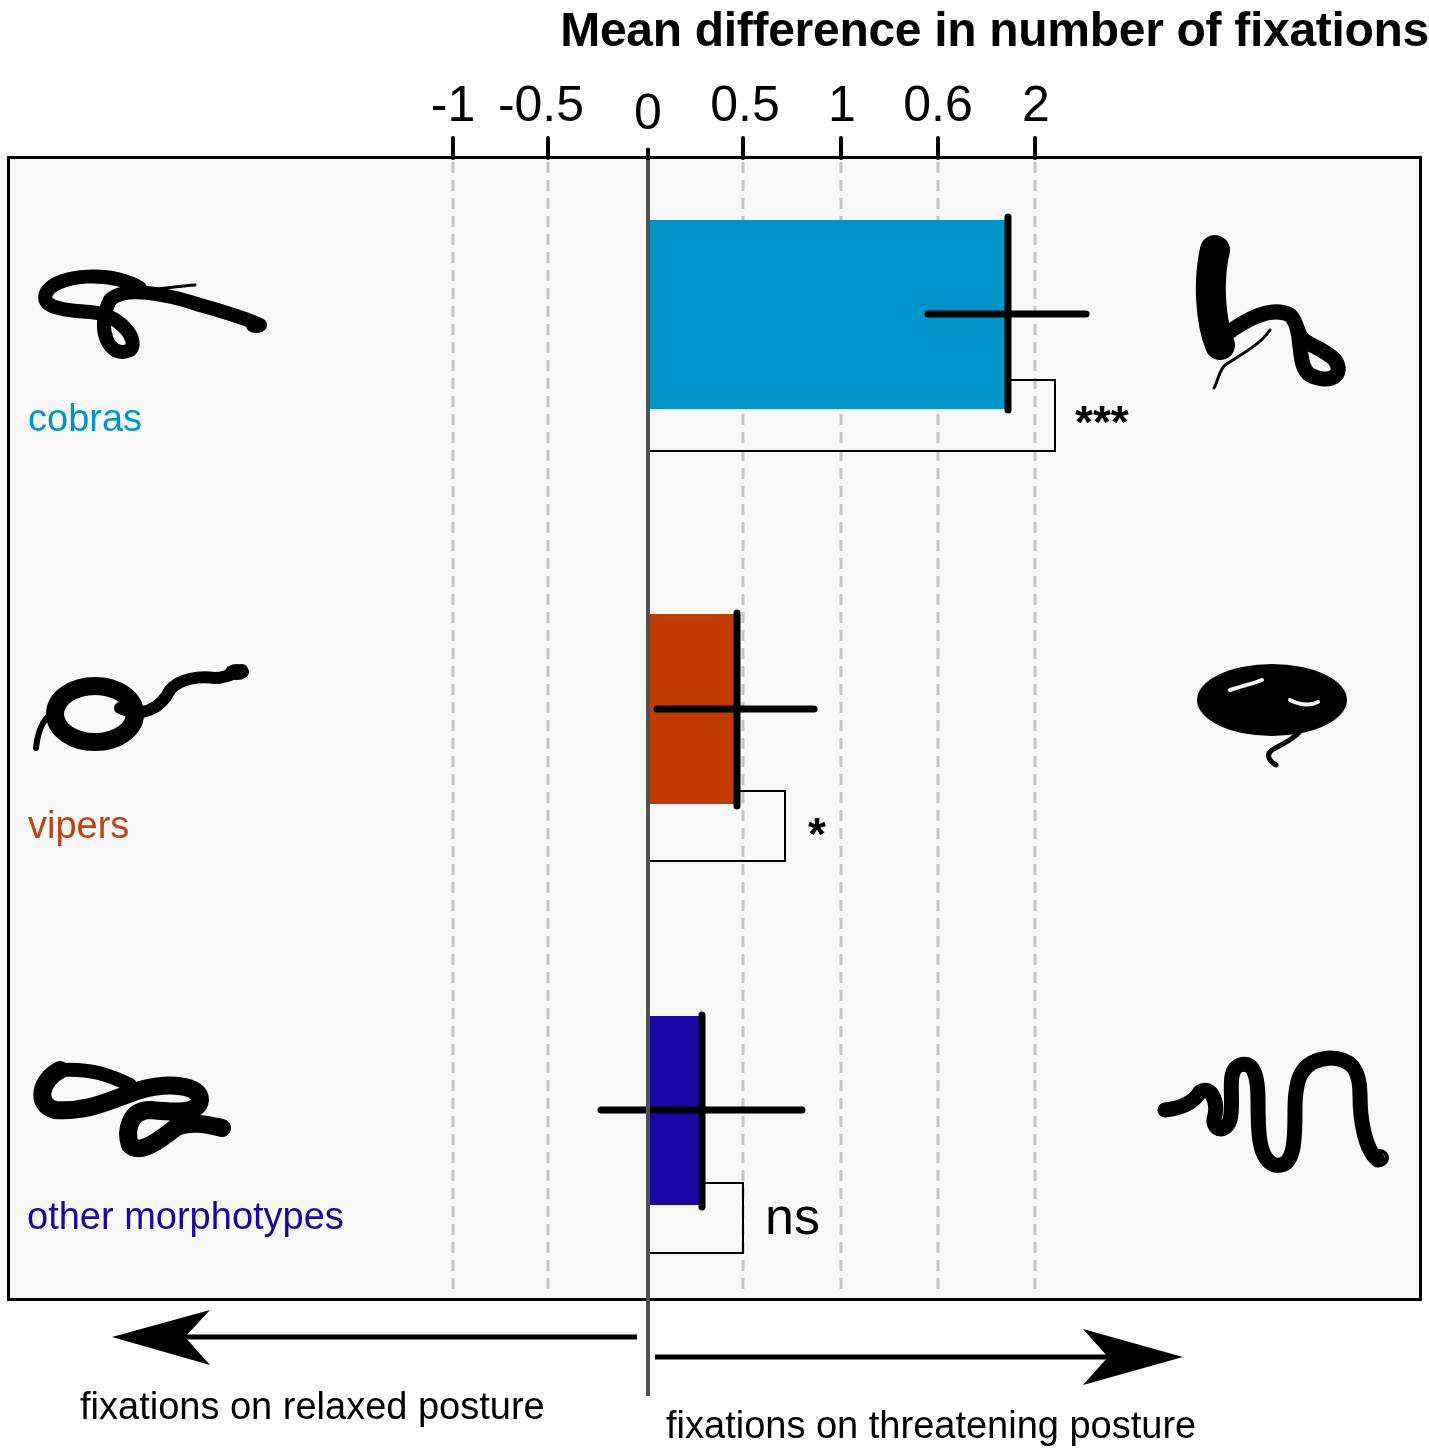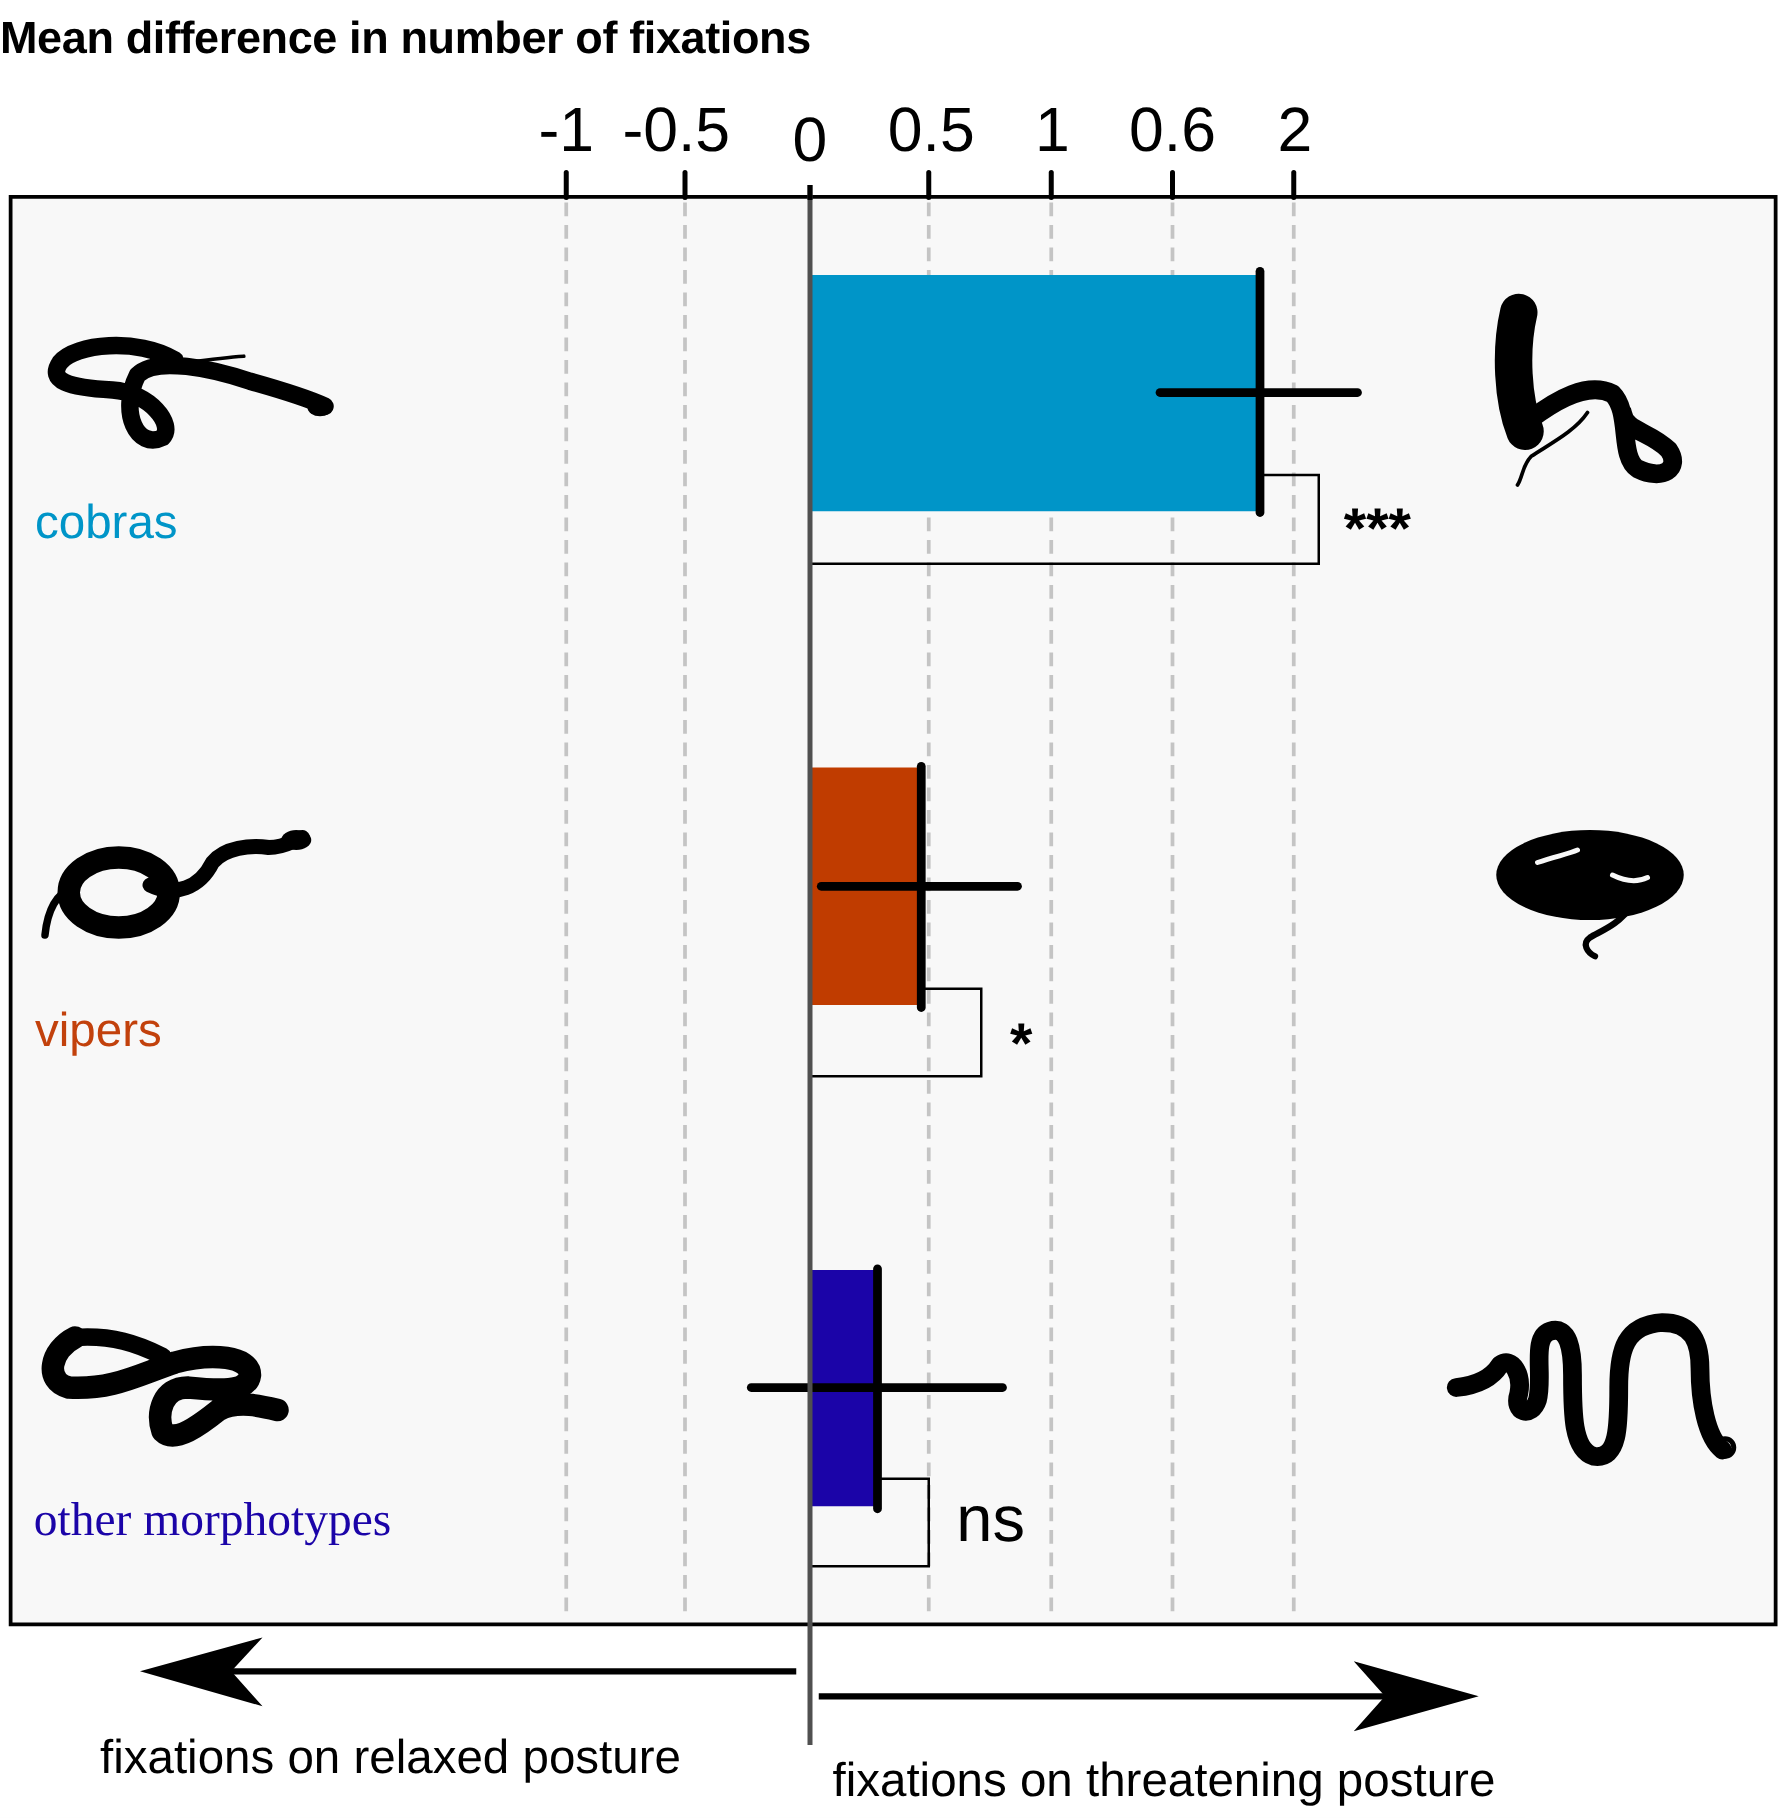--- a/index.html
+++ b/index.html
@@ -1,20 +1,20 @@
 <!DOCTYPE html>
 <html><head>
 <meta charset="utf-8">
 <style>
   html, body { margin: 0; padding: 0; background: #ffffff; }
   body { width: 1429px; height: 1454px; position: relative; overflow: hidden;
          font-family: "Liberation Sans", sans-serif; color: #000; }
   .abs { position: absolute; }
-  #title { left: 0; width: 1429px; top: 2px; text-align: left; font-weight: bold;
-           font-size: 36px; line-height: 56px; letter-spacing: -0.3px; }
+  #title { left: 0; width: 1429px; top: 2px; text-align: right; font-weight: bold;
+           font-size: 48px; line-height: 56px; letter-spacing: -0.3px; }
   .tick-label { top: 76px; font-size: 50px; line-height: 56px; width: 140px;
                 margin-left: -70px; text-align: center; }
   #frame { left: 7px; top: 156px; width: 1409px; height: 1139px;
            border: 3px solid #000; background: #f8f8f8; }
   .cat-label { font-size: 38px; line-height: 44px; }
   .sig { font-size: 52px; line-height: 44px; }
   .arrow-label { font-size: 38px; line-height: 44px; white-space: nowrap; }
   svg { position: absolute; left: 0; top: 0; }
 </style>
 </head>
@@ -118,20 +118,20 @@
 
     <g>
       <path d="M1165,1110 C1185,1108 1195,1100 1200,1092 C1210,1085 1218,1100 1215,1115 C1210,1130 1225,1135 1230,1120 C1235,1100 1225,1070 1240,1065 C1255,1060 1258,1080 1258,1100 C1258,1130 1258,1160 1275,1165 C1295,1168 1295,1140 1295,1110 C1295,1080 1300,1060 1330,1058 C1355,1058 1360,1075 1360,1095 C1360,1120 1365,1150 1378,1160" stroke-width="15"></path>
       <circle cx="1380" cy="1158" r="7" stroke-width="4"></circle>
     </g>
   </g>
 </svg>
 
 <div class="abs cat-label" style="left:28px; top:396px; color:#0095c8;">cobras</div>
 <div class="abs cat-label" style="left:28px; top:803px; color:#c2410c;">vipers</div>
-<div class="abs cat-label" style="left:27px; top:1194px; color:#1b04a8;font-family:Liberation Serif, serif;">other morphotypes</div>
+<div class="abs cat-label" style="left:27px; top:1194px; color:#1b04a8;">other morphotypes</div>
 
 <div class="abs sig" style="left:1075px; top:400px; font-weight:bold; font-size:46px;">***</div>
 <div class="abs sig" style="left:808px; top:812px; font-weight:bold; font-size:46px;">*</div>
 <div class="abs sig" style="left:765px; top:1194px;">ns</div>
 
 <div class="abs arrow-label" style="left:80px; top:1384px;">fixations on relaxed posture</div>
 <div class="abs arrow-label" style="left:666px; top:1403px;">fixations on threatening posture</div>
 
 </body></html>

